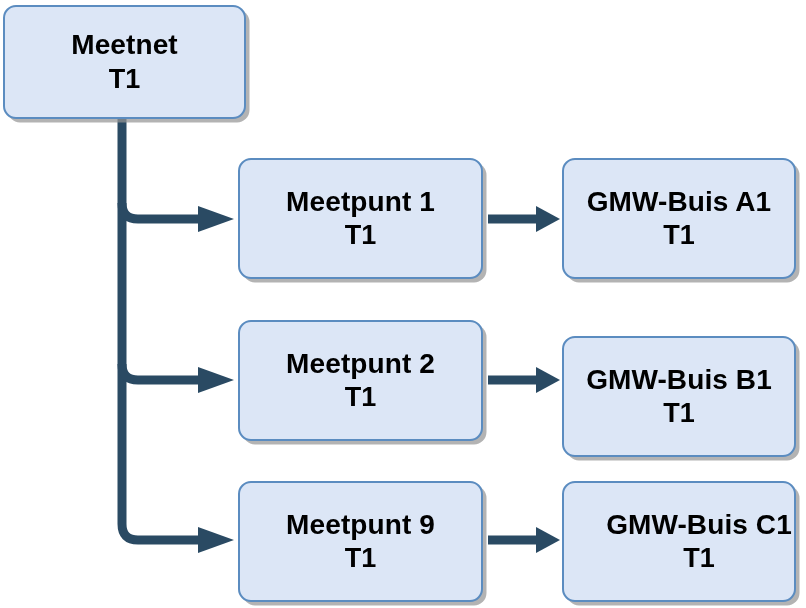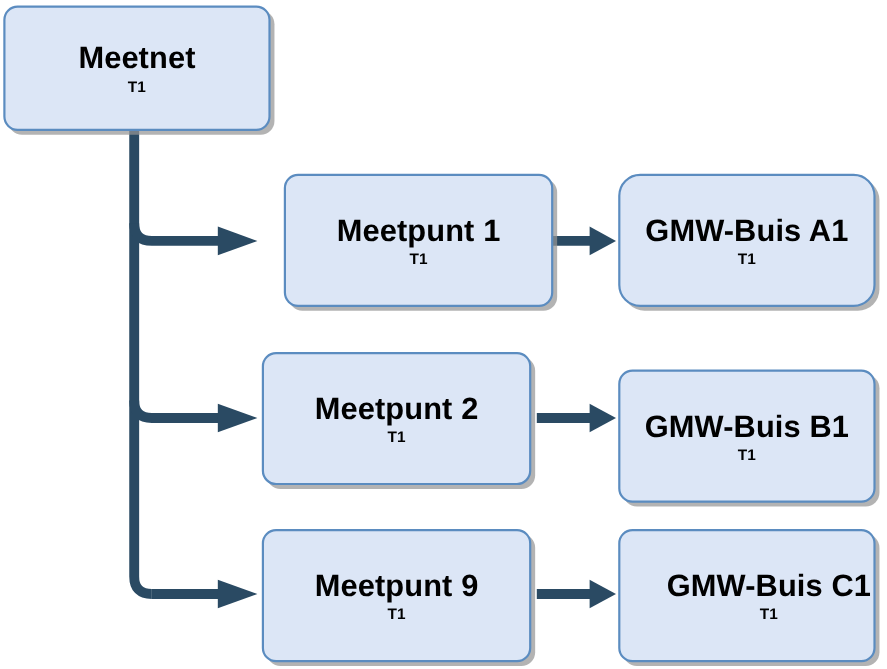--- a/index.html
+++ b/index.html
@@ -40,27 +40,27 @@
     text-align: center;
     color: #000000;
     font-weight: bold;
     line-height: 1.22;
     letter-spacing: 0.1px;
   }
   .node .node-title {
     font-size: 28px;
   }
   .node .node-sub {
-    font-size: 14px;
+    font-size: 27px;
   }
   .node-meetnet       { left: 3px;   top: 5px;   width: 243px; height: 114px; }
-  .node-meetpunt-1    { left: 238px; top: 158px; width: 245px; height: 121px; margin-left: 20px; }
+  .node-meetpunt-1    { left: 238px; top: 158px; width: 245px; height: 121px; }
   .node-meetpunt-2    { left: 238px; top: 320px; width: 245px; height: 121px; }
   .node-meetpunt-3    { left: 238px; top: 481px; width: 245px; height: 121px; }
-  .node-gmw-a1        { left: 562px; top: 158px; width: 234px; height: 121px; border-radius: 20px; }
+  .node-gmw-a1        { left: 562px; top: 158px; width: 234px; height: 121px; }
   .node-gmw-b1        { left: 562px; top: 336px; width: 234px; height: 121px; }
   .node-gmw-c1        { left: 562px; top: 481px; width: 234px; height: 121px; padding-left: 40px; }
 </style>
 </head>
 <body>
 
 <div id="diagram-root">
 
   <svg id="connector-layer" viewBox="0 0 806 608" width="806" height="608">
 

